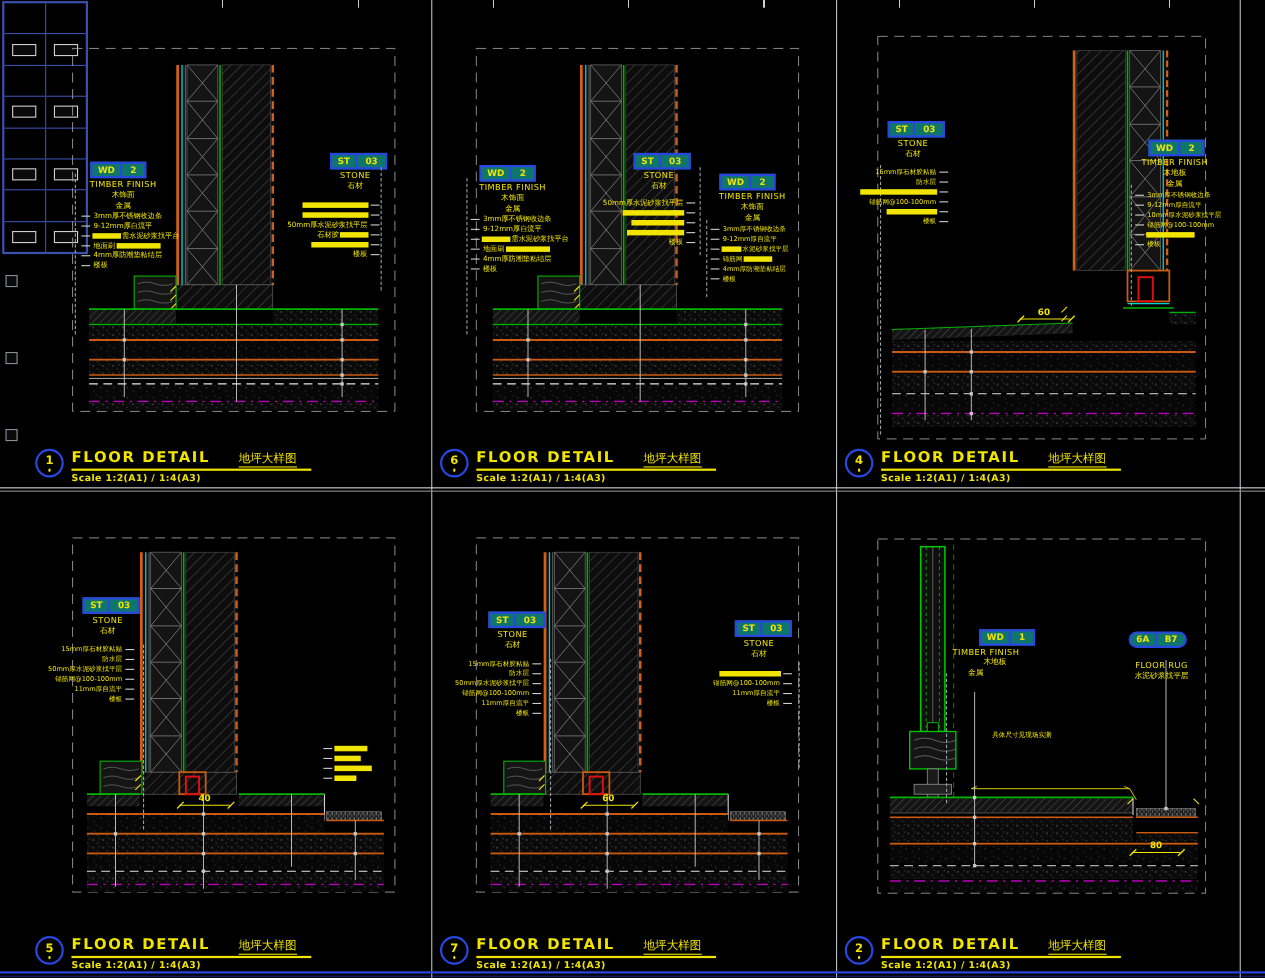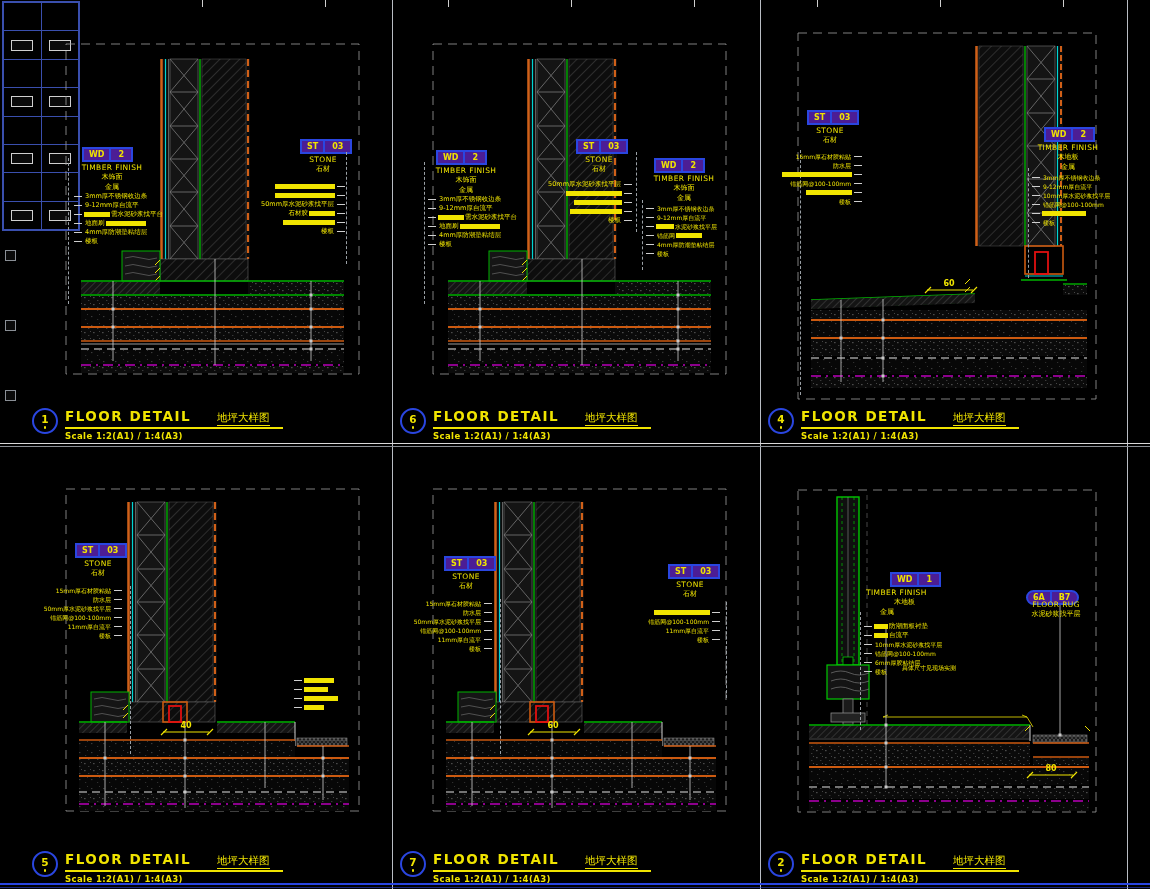--- a/index.html
+++ b/index.html
@@ -15,21 +15,21 @@
     display:flex;flex-direction:column;background:#000;}
   .rtr{flex:1;display:flex;border-bottom:1px solid #3a4fae;}
   .rtr:last-child{border-bottom:none;}
   .rtc{flex:1;border-right:1px solid #3a4fae;display:flex;align-items:center;justify-content:center;}
   .rtc:last-child{border-right:none;}
   .chip{width:20px;height:9px;border:1px solid #cfcfcf;background:#0a0a0a;}
   
   .panel{position:absolute;width:364px;}
   .drw{position:absolute;}
   
-  .lab{position:absolute;display:flex;align-items:stretch;border:2px solid #2a46e0;background:#4c1d95;
+  .lab{position:absolute;display:flex;align-items:stretch;border:2px solid #2a46e0;background:#0f766e;
     color:#f0e400;font-size:8px;font-weight:bold;line-height:11px;}
   .lab .c1{padding:0 5px;border-right:2px solid #2a46e0;}
   .lab .c2{padding:0 7px;}
   .lab.pill{border-radius:9px;}
   .labname{position:absolute;color:#f0e400;text-align:center;}
   .labname .len{font-size:7.5px;font-weight:normal;letter-spacing:.4px;}
   .labname .lzh{font-size:7px;}
   
   .alist{position:absolute;color:#f0e400;}
   .alist .row{display:flex;align-items:center;height:9px;white-space:nowrap;font-size:6.5px;line-height:9px;}
@@ -751,44 +751,22 @@
   <div class="lab" style="left:126px;top:126px">
     <span class="c1">WD</span>
       <span class="c2">1</span>
   </div>
   <div class="labname" style="left:102px;top:142px;width:112px;text-align:left">
     <div class="len">TIMBER FINISH</div>
     <div class="lzh" style="padding-left:28px">木地板</div>
     <div class="lzh" style="padding-left:14px">金属</div>
   </div>
   <div class="spine" style="left:96px;top:166px;height:118px"></div>
-  <div class="alist lft" style="left:100px;top:176px">
-    <div class="row">
-        <span class="bar" style="width:14px"></span>
-        <span class="t">防潮面板衬垫</span>
-      </div>
-    <div class="row">
-        <span class="bar" style="width:14px"></span>
-        <span class="t">自流平</span>
-      </div>
-    <div class="row" style="font-size:6px">
-        <span class="t">10mm厚水泥砂浆找平层</span>
-      </div>
-    <div class="row" style="font-size:6px">
-        <span class="t">锚筋网@100-100mm</span>
-      </div>
-    <div class="row" style="font-size:6px">
-        <span class="t">6mm厚胶粘结层</span>
-      </div>
-    <div class="row" style="font-size:6px">
-        <span class="t">楼板</span>
-      </div>
-  </div>
   <div class="note" style="left:138px;top:218px">具体尺寸见现场实测</div>
-  <div class="lab pill" style="left:262px;top:144px">
+  <div class="lab pill" style="left:262px;top:128px">
     <span class="c1">6A</span>
       <span class="c2">B7</span>
   </div>
   <div class="labname" style="left:242px;top:154px;width:100px">
     <div class="len">FLOOR RUG</div>
     <div class="lzh">水泥砂浆找平层</div>
   </div>
   <div class="ptitle" style="top:405px">
     <div class="badge">
         <span>2</span>

